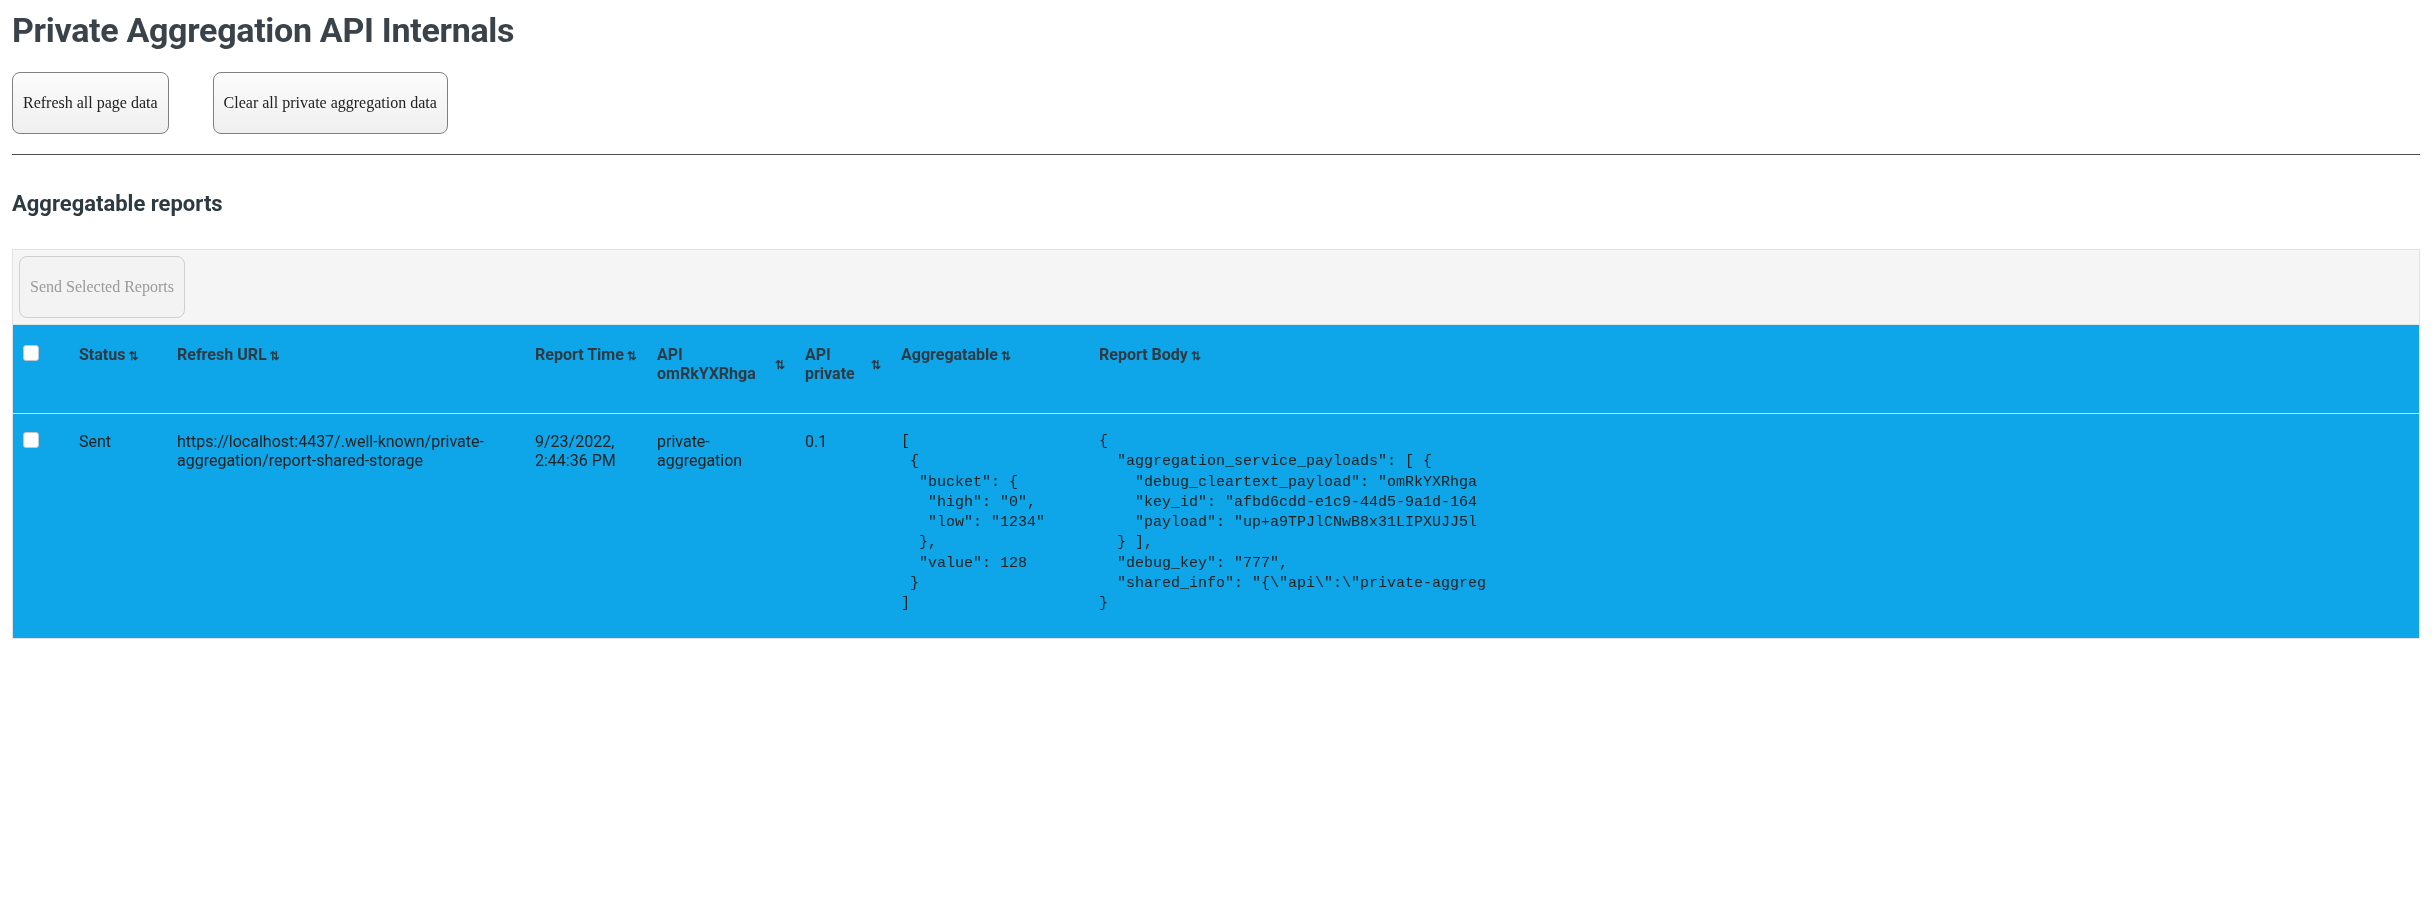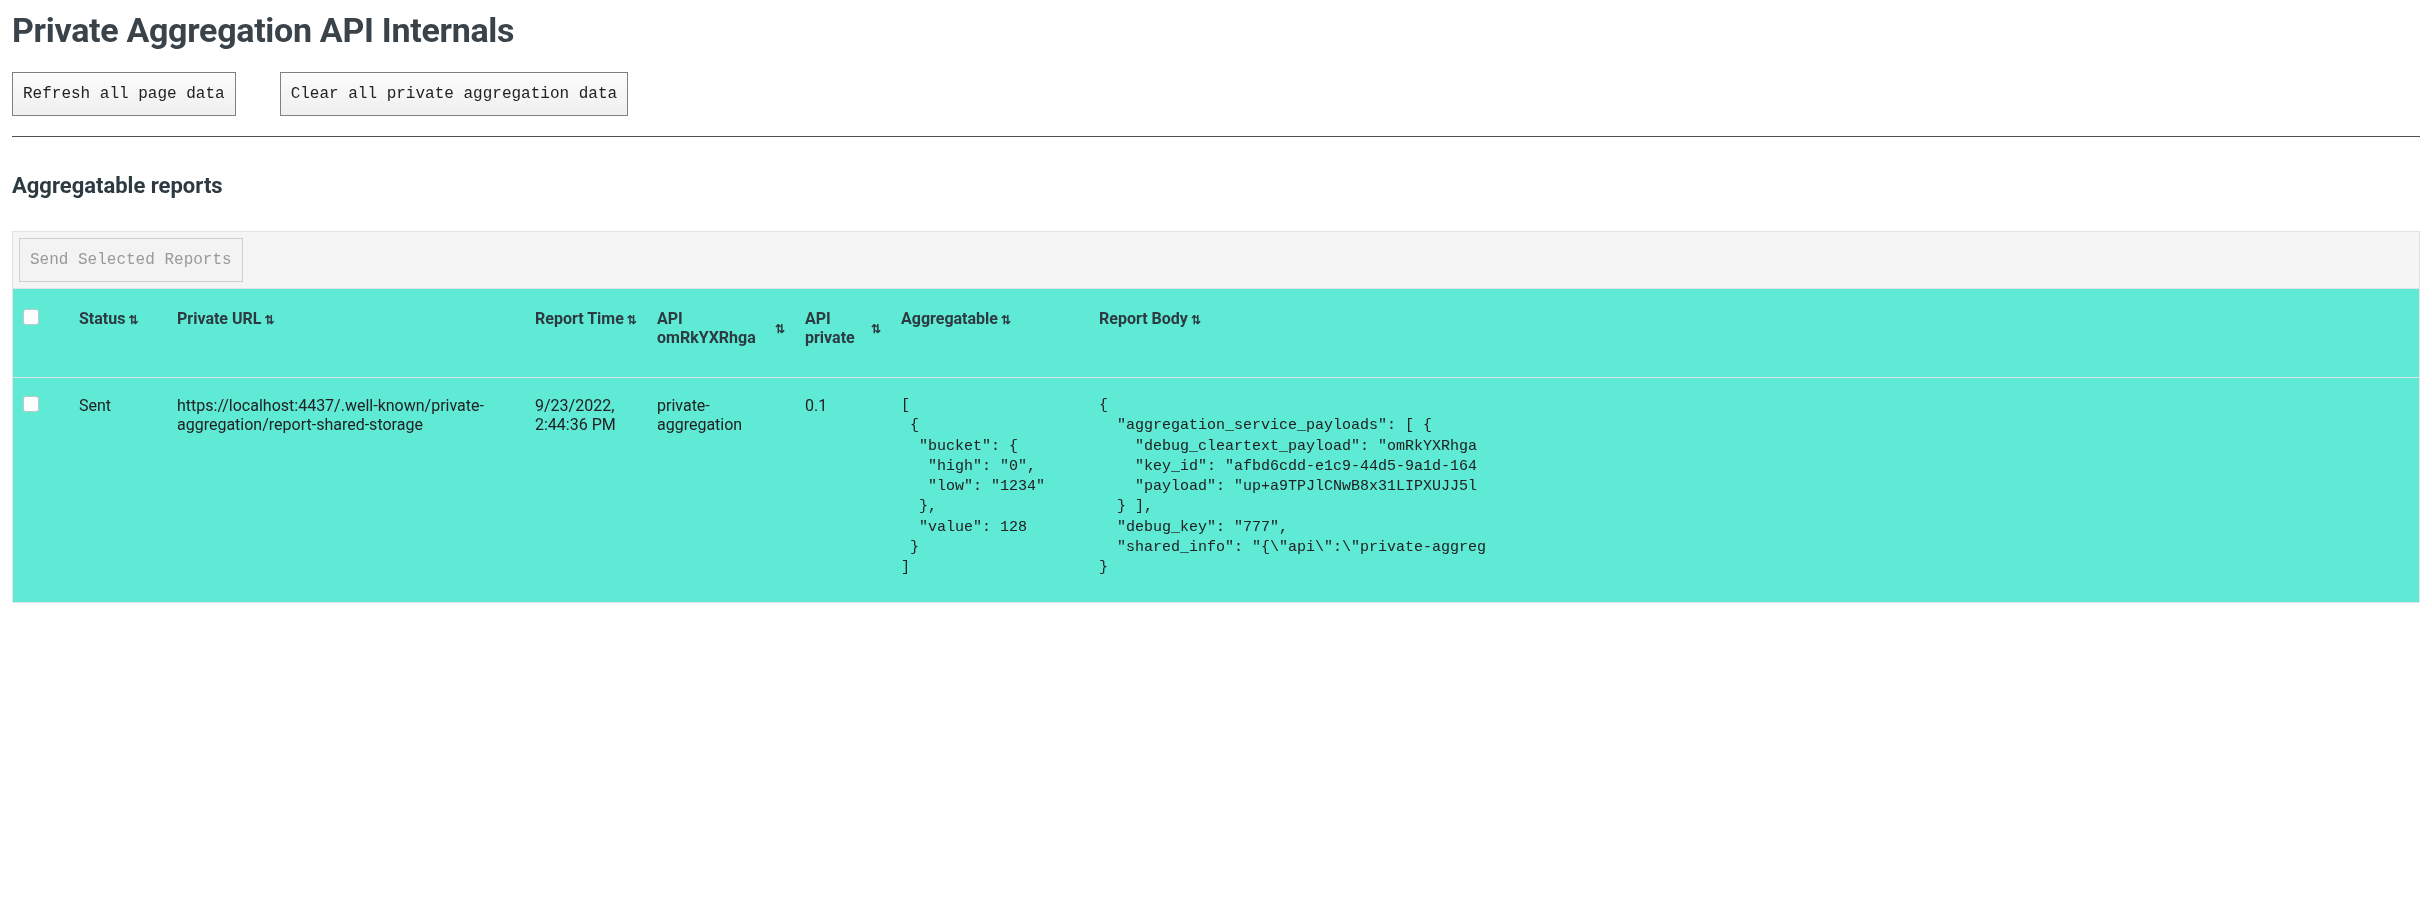--- a/index.html
+++ b/index.html
@@ -21,25 +21,25 @@
       margin-bottom: 22px;
     }
     .toolbar {
       display: flex;
       gap: 44px;
       padding-bottom: 20px;
       border-bottom: 1px solid #505050;
       margin-bottom: 18px;
     }
     button.chrome-btn {
-      font-family: Liberation Mono, monospace;
+      font-family: Liberation Serif, serif;
       font-size: 16px;
-      padding: 12px 10px;
+      padding: 21px 10px;
       border: 1px solid #808080;
-      border-radius: 0;
+      border-radius: 8px;
       background: linear-gradient(#fcfcfc, #efefef);
       color: #222;
       cursor: pointer;
     }
     h2.section-title {
       font-size: 22px;
       font-weight: 700;
       color: #2d3a42;
       margin: 36px 0 14px;
     }
@@ -51,21 +51,21 @@
     }
     button.chrome-btn.disabled {
       color: #9a9a9a;
       background: #f3f3f3;
       border-color: #cfcfcf;
       cursor: default;
     }
     .table-card {
       border: 1px solid #e3e3e5;
       border-top: none;
-      background: #5eead4;
+      background: #0ea5e9;
     }
     table.reports {
       width: 100%;
       border-collapse: collapse;
       table-layout: fixed;
     }
     table.reports thead th {
       text-align: left;
       font-size: 16px;
       font-weight: 700;
@@ -156,21 +156,21 @@
           <span class="checkbox"></span>
         </th>
         <th>
           <span class="th-inner">
             <span>Status</span>
             <span class="sort-icon">⇅</span>
           </span>
         </th>
         <th>
           <span class="th-inner">
-            <span>Private URL</span>
+            <span>Refresh URL</span>
             <span class="sort-icon">⇅</span>
           </span>
         </th>
         <th>
           <span class="th-inner">
             <span>Report Time</span>
             <span class="sort-icon">⇅</span>
           </span>
         </th>
         <th>

